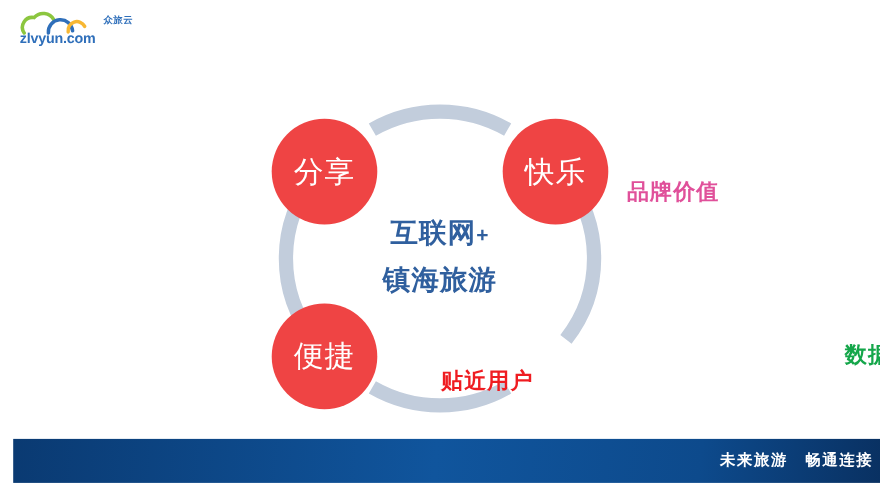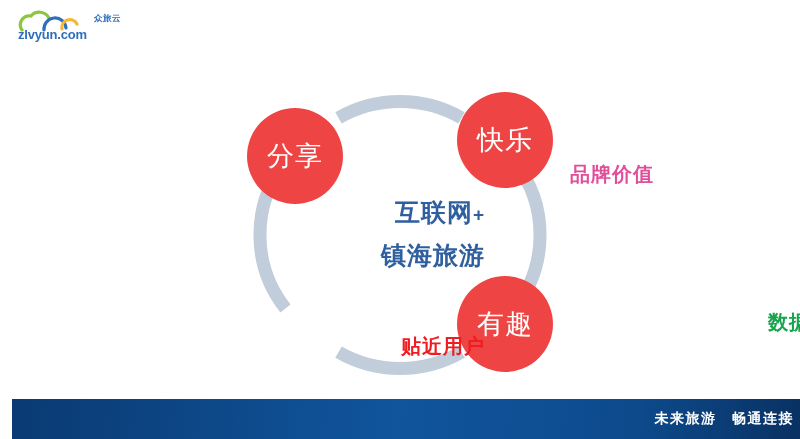--- a/index.html
+++ b/index.html
@@ -95,30 +95,30 @@
     display: flex;
     align-items: center;
     justify-content: center;
     color: #ffffff;
     font-size: 27px;
     font-weight: normal;
     letter-spacing: 1px;
     box-sizing: border-box;
   }
   .node.nw { left: 22px;  top: 23px; }
-  .node.ne { left: 232px; top: 7px; }
+  .node.ne { left: 232px; top: 23px; }
   .node.sw { left: 22px;  top: 191px; }
   .node.se { left: 232px; top: 191px; }
 
   .center-text {
     position: absolute;
     left: 90px;
     top: 112px;
     width: 170px;
-    text-align: right;
+    text-align: center;
     color: #2f5f9e;
     font-weight: bold;
     line-height: 1.22;
   }
   .center-line1 { font-size: 25px; letter-spacing: 1px; white-space: nowrap; }
   .center-line1 .plus { font-size: 19px; font-weight: bold; }
   .center-line2 { font-size: 25px; letter-spacing: 1px; white-space: nowrap; margin-top: 12px; }
 
   
   .label {
@@ -182,22 +182,22 @@
         <path d="M 60.5 223.5 A 122 120 0 0 1 60.5 76.5"></path>
       </g>
     </svg>
 
     <div class="node nw">
       <span>分享</span>
     </div>
     <div class="node ne">
       <span>快乐</span>
     </div>
-    <div class="node se">
-      <span>有趣</span>
+    <div class="node sw">
+      <span>便捷</span>
     </div>
 
     <div class="center-text">
       <div class="center-line1">
         <span>互联网</span><span class="plus">+</span>
       </div>
       <div class="center-line2">镇海旅游</div>
     </div>
 
     <div class="label label-top">品牌价值</div>

